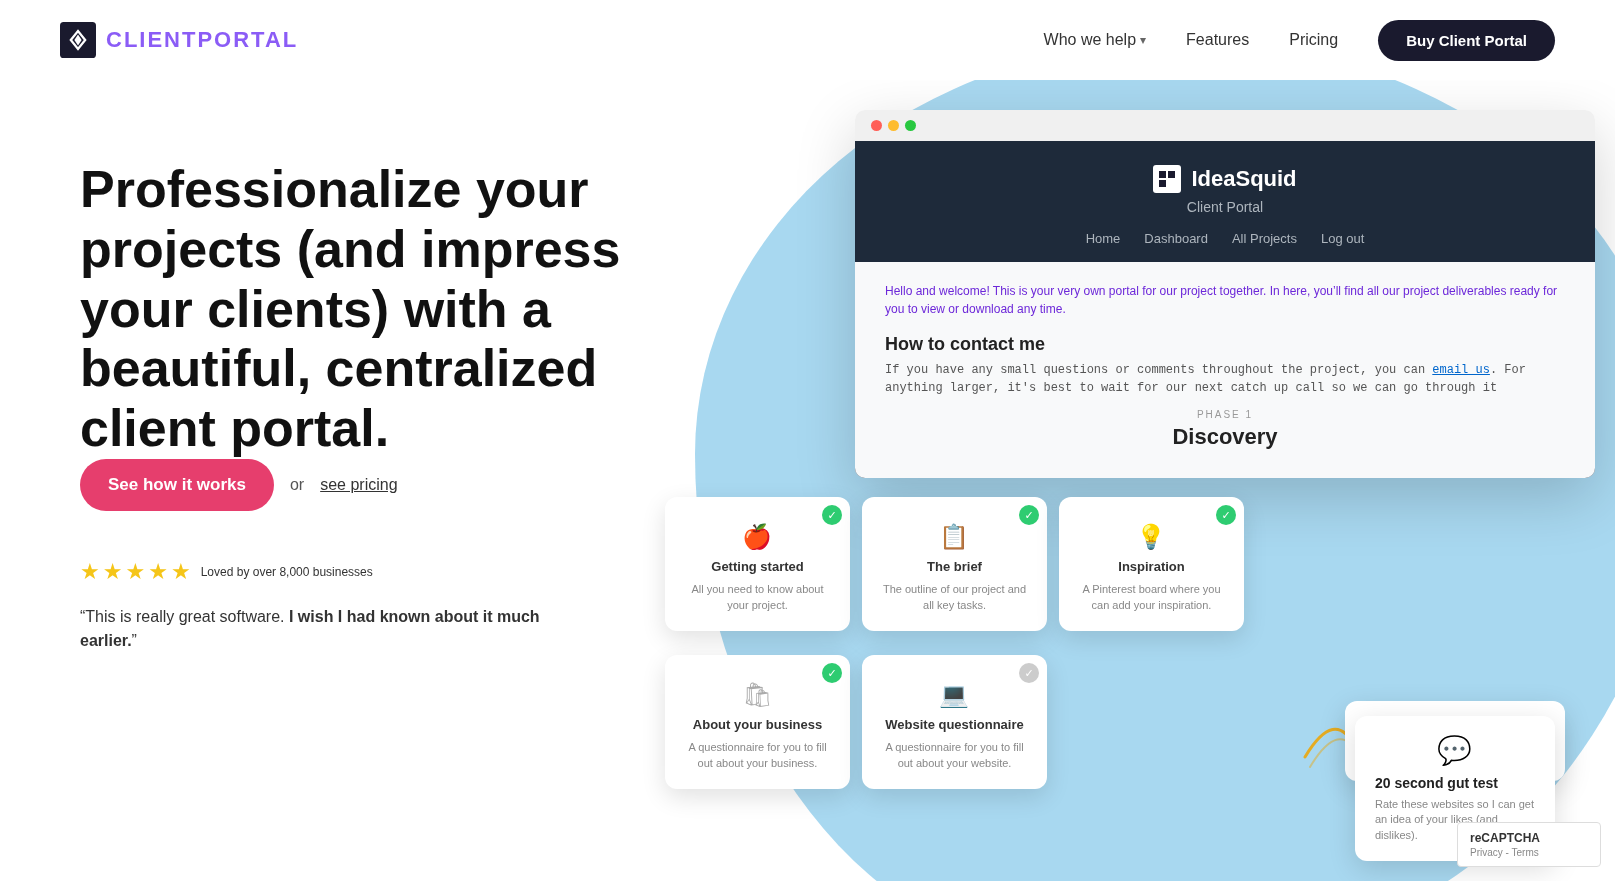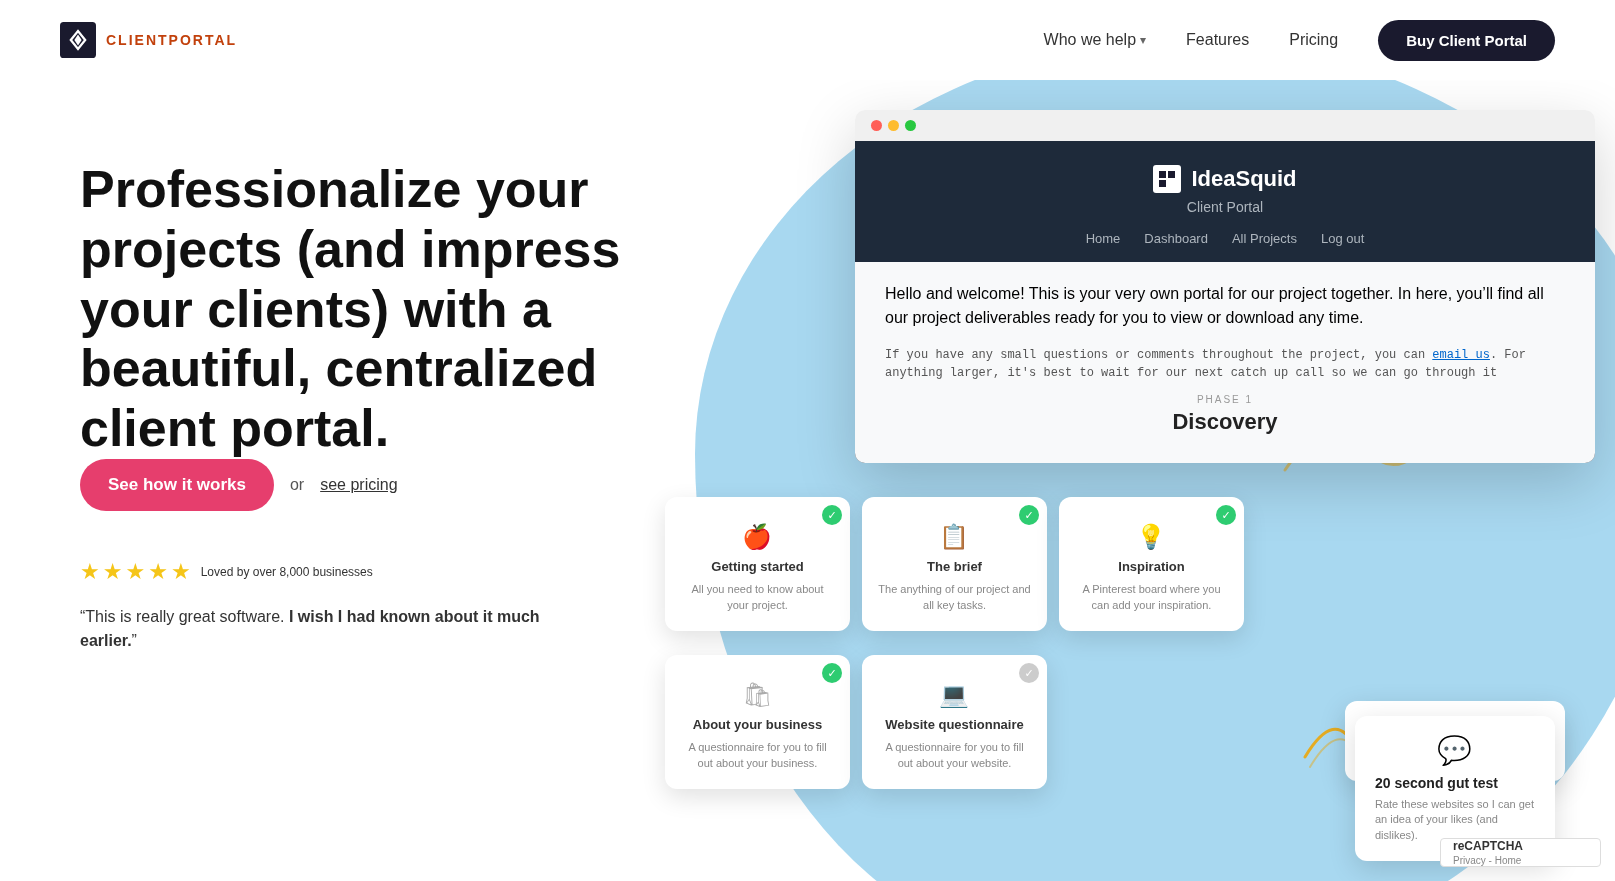--- a/index.html
+++ b/index.html
@@ -19,25 +19,25 @@
     .logo-area {
       display: flex;
       align-items: center;
       gap: 10px;
     }
     .logo-icon {
       width: 36px;
       height: 36px;
     }
     .logo-text {
-      font-size: 14px;
+      font-size: 22px;
       font-weight: 700;
       letter-spacing: 2px;
       text-transform: uppercase;
-      color: #c2410c;
+      color: #8b5cf6;
     }
     .nav-links {
       display: flex;
       align-items: center;
       gap: 40px;
     }
     .nav-link {
       font-size: 16px;
       color: #333;
       text-decoration: none;
@@ -249,22 +249,22 @@
     .portal-nav-item {
       color: #adb5bd;
       font-size: 13px;
       cursor: pointer;
     }
     .portal-body {
       background: #f8f9fa;
       padding: 20px 30px;
     }
     .portal-body-text {
-      font-size: 16px;
-      color: #000000;
+      font-size: 12px;
+      color: #6d28d9;
       line-height: 1.5;
       margin-bottom: 16px;
     }
     .portal-section-title {
       font-size: 18px;
       font-weight: 700;
       color: #222;
       margin-bottom: 6px;
     }
     .portal-section-sub {
@@ -417,25 +417,25 @@
     }
 
     
     .recaptcha {
       position: fixed;
       bottom: 14px;
       right: 14px;
       background: #fff;
       border: 1px solid #ddd;
       border-radius: 4px;
-      padding: 0 12px;
+      padding: 8px 12px;
       font-size: 10px;
       color: #666;
       z-index: 100;
-      width: 161px;
+      width: 144px;
     }
     .recaptcha-title {
       font-size: 12px;
       font-weight: 600;
       color: #333;
       margin-bottom: 2px;
     }
     .recaptcha-links {
       font-size: 10px;
       color: #888;
@@ -528,20 +528,21 @@
           <div class="portal-subtitle">Client Portal</div>
           <div class="portal-nav">
             <span class="portal-nav-item">Home</span>
             <span class="portal-nav-item">Dashboard</span>
             <span class="portal-nav-item">All Projects</span>
             <span class="portal-nav-item">Log out</span>
           </div>
         </div>
         <div class="portal-body">
           <p class="portal-body-text">Hello and welcome! This is your very own portal for our project together. In here, you’ll find all our project deliverables ready for you to view or download any time.</p>
+          <p class="portal-section-title">How to contact me</p>
           <p class="portal-section-sub">
             If you have any small questions or comments throughout the project, you can <a>email us</a>. For anything larger, it's best to wait for our next catch up call so we can go through it
           </p>
           <div style="margin-top:12px; text-align:center; padding-bottom:8px;">
             <div class="discovery-phase">PHASE 1</div>
             <div class="discovery-title">Discovery</div>
           </div>
         </div>
       </div>
     </div>
@@ -553,21 +554,21 @@
           <div class="phase-card-check">✓</div>
           <div class="phase-card-icon">🍎</div>
           <div class="phase-card-title">Getting started</div>
           <div class="phase-card-desc">All you need to know about your project.</div>
         </div>
 
         <div class="phase-card">
           <div class="phase-card-check">✓</div>
           <div class="phase-card-icon">📋</div>
           <div class="phase-card-title">The brief</div>
-          <div class="phase-card-desc">The anything of our project and all key tasks.</div>
+          <div class="phase-card-desc">The outline of our project and all key tasks.</div>
         </div>
 
         <div class="phase-card">
           <div class="phase-card-check">✓</div>
           <div class="phase-card-icon">💡</div>
           <div class="phase-card-title">Inspiration</div>
           <div class="phase-card-desc">A Pinterest board where you can add your inspiration.</div>
         </div>
       </div>
       <div class="phase-row">
@@ -604,14 +605,14 @@
         <path d="M10 60 Q40 10, 60 50 Q80 90, 110 20" stroke="#f0a500" stroke-width="3" fill="none" stroke-linecap="round"></path>
         <path d="M15 70 Q45 20, 65 60 Q85 100, 115 30" stroke="#f0a500" stroke-width="2" fill="none" stroke-linecap="round" opacity="0.5"></path>
       </svg>
     </div>
 
   </div>
 </section>
 
 <div class="recaptcha">
   <div class="recaptcha-title">reCAPTCHA</div>
-  <div class="recaptcha-links">Privacy - Home</div>
+  <div class="recaptcha-links">Privacy - Terms</div>
 </div>
 
 </body></html>

